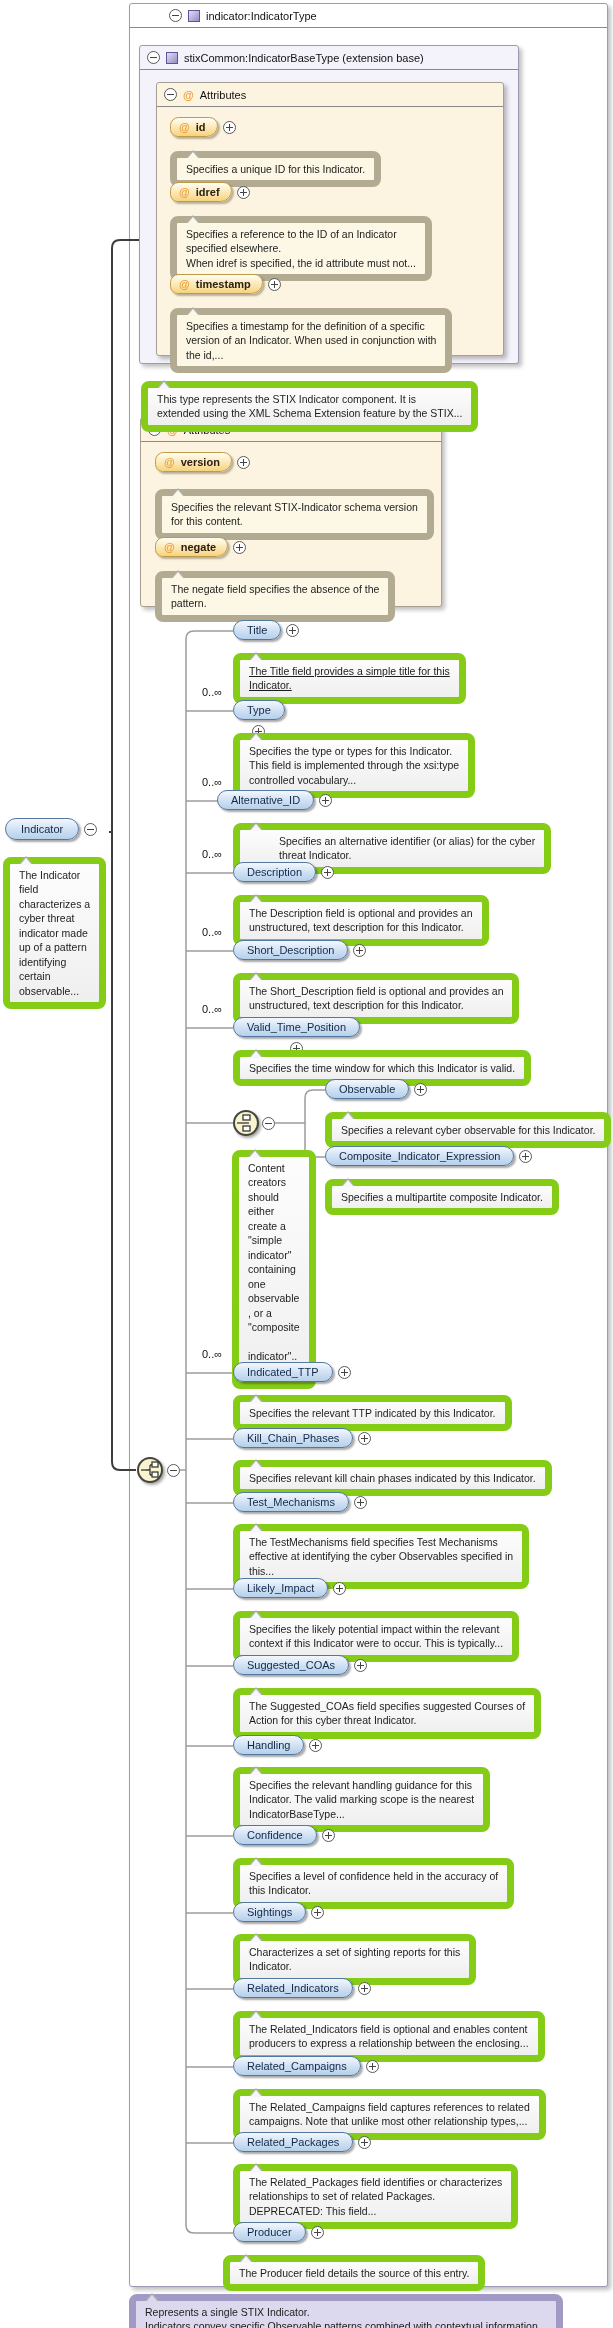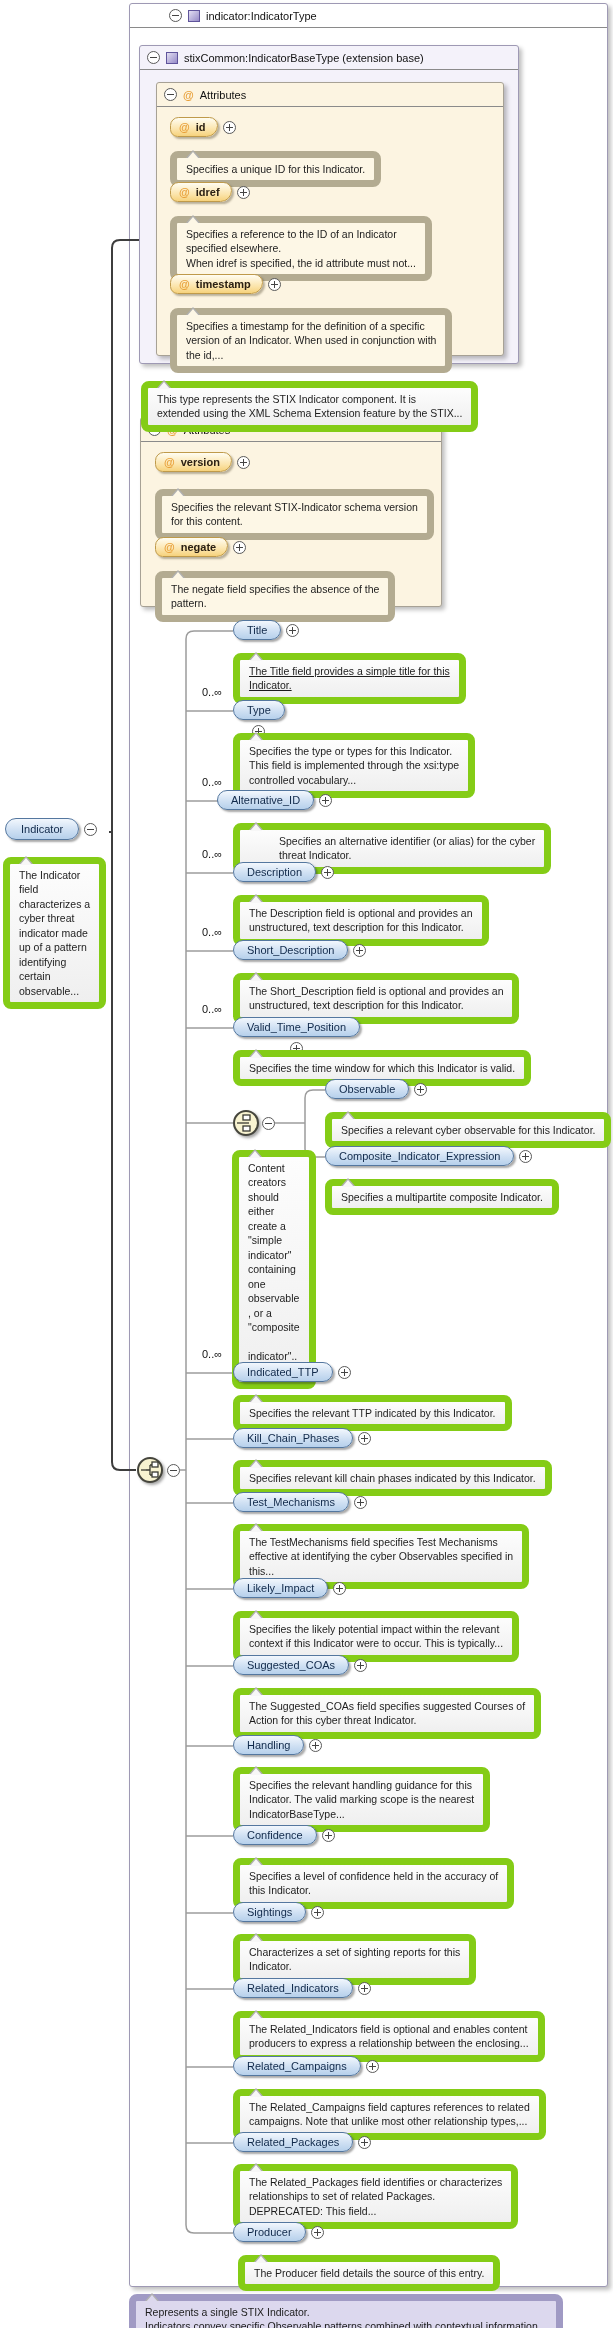--- a/index.html
+++ b/index.html
@@ -363,18 +363,18 @@
     <span class="pm plus"></span>
   </div>
   <div class="bubble" style="left:233px;top:2164px;">The Related_Packages field identifies or characterizes
 relationships to set of related Packages.
 DEPRECATED: This field...</div>
 
   <div class="node" style="left:233px;top:2222px;">
     <span class="pill">Producer</span>
     <span class="pm plus"></span>
   </div>
-  <div class="bubble" style="left:238px;top:2255px;">The Producer field details the source of this entry.</div>
+  <div class="bubble" style="left:223px;top:2255px;">The Producer field details the source of this entry.</div>
 
   <div class="bubble purpleb" style="left:129px;top:2294px;max-width:474px;">Represents a single STIX Indicator.
 Indicators convey specific Observable patterns combined with contextual information...</div>
 
 </div>
 
 </body></html>

